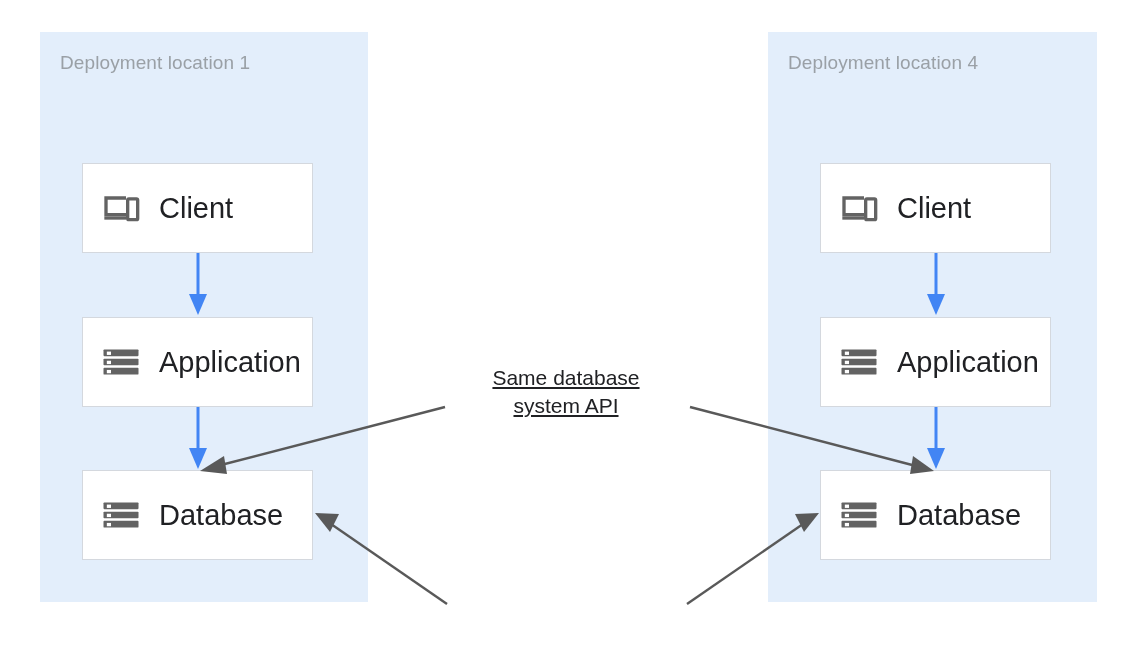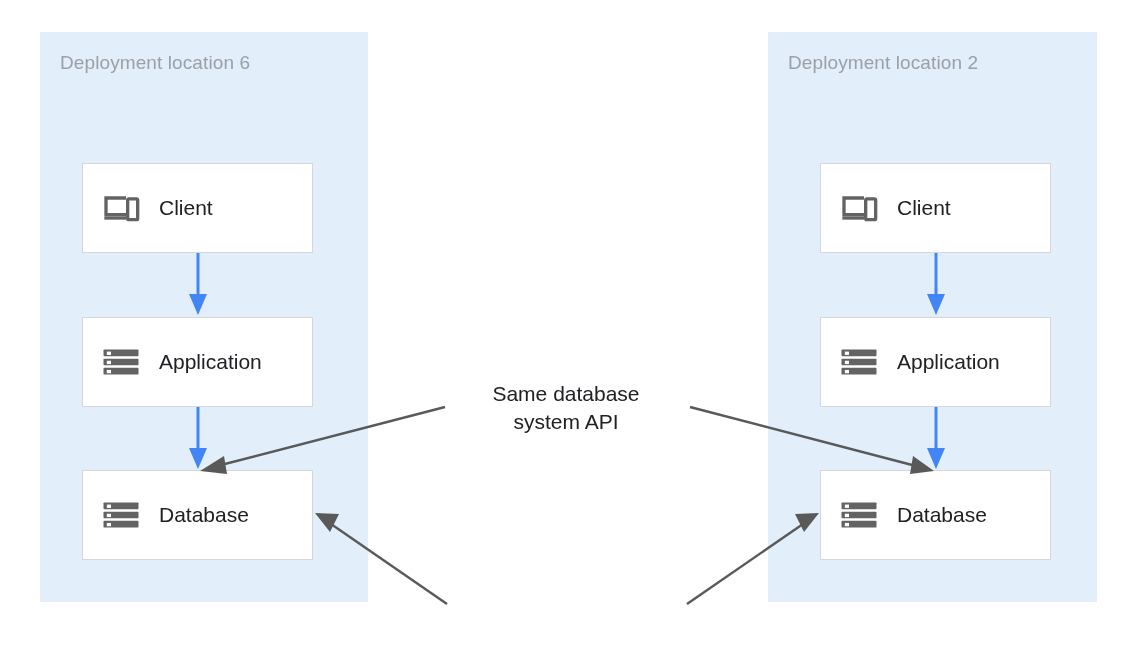--- a/index.html
+++ b/index.html
@@ -37,21 +37,21 @@
   .node {
     position: absolute;
     background: #ffffff;
     border: 1px solid #d4d8de;
     box-sizing: border-box;
     display: flex;
     align-items: center;
     padding-left: 18px;
   }
   .node-label {
-    font-size: 21px;
+    font-size: 29px;
     color: #202124;
     margin-left: 18px;
     white-space: nowrap;
     text-align: center;
   }
   .node-icon {
     flex: 0 0 auto;
     width: 40px;
     height: 40px;
     display: block;
@@ -68,42 +68,42 @@
   #node-db-2     { left: 820px; top: 470px; width: 231px; height: 90px; }
 
   .annotation {
     position: absolute;
     text-align: center;
     font-size: 21px;
     color: #202124;
     line-height: 1.32;
     white-space: pre-line;
   }
-  #annot-api  { left: 434px; top: 380px; width: 264px; }
+  #annot-api  { left: 434px; top: 364px; width: 264px; text-decoration: underline; }
   #annot-diff { left: 434px; top: 563px; width: 264px; }
 
   #overlay {
     position: absolute;
     left: 0; top: 0;
     width: 1132px;
     height: 662px;
     pointer-events: none;
   }
 </style>
 </head>
 <body>
 
 <div id="canvas">
 
   <div class="zone" id="zone-1">
-    <div class="zone-title">Deployment location 6</div>
+    <div class="zone-title">Deployment location 1</div>
   </div>
 
   <div class="zone" id="zone-2">
-    <div class="zone-title">Deployment location 2</div>
+    <div class="zone-title">Deployment location 4</div>
   </div>
 
   <div class="node" id="node-client-1">
     <svg class="node-icon" viewBox="0 0 48 48">
       <path fill="#636363" d="M4 10h26v4H8v16h22v4H4z"></path>
       <rect x="4" y="34" width="26" height="4" fill="#636363"></rect>
       <rect x="32" y="13" width="12" height="25" rx="1.5" fill="none" stroke="#636363" stroke-width="4"></rect>
     </svg>
     <span class="node-label">Client</span>
   </div>

